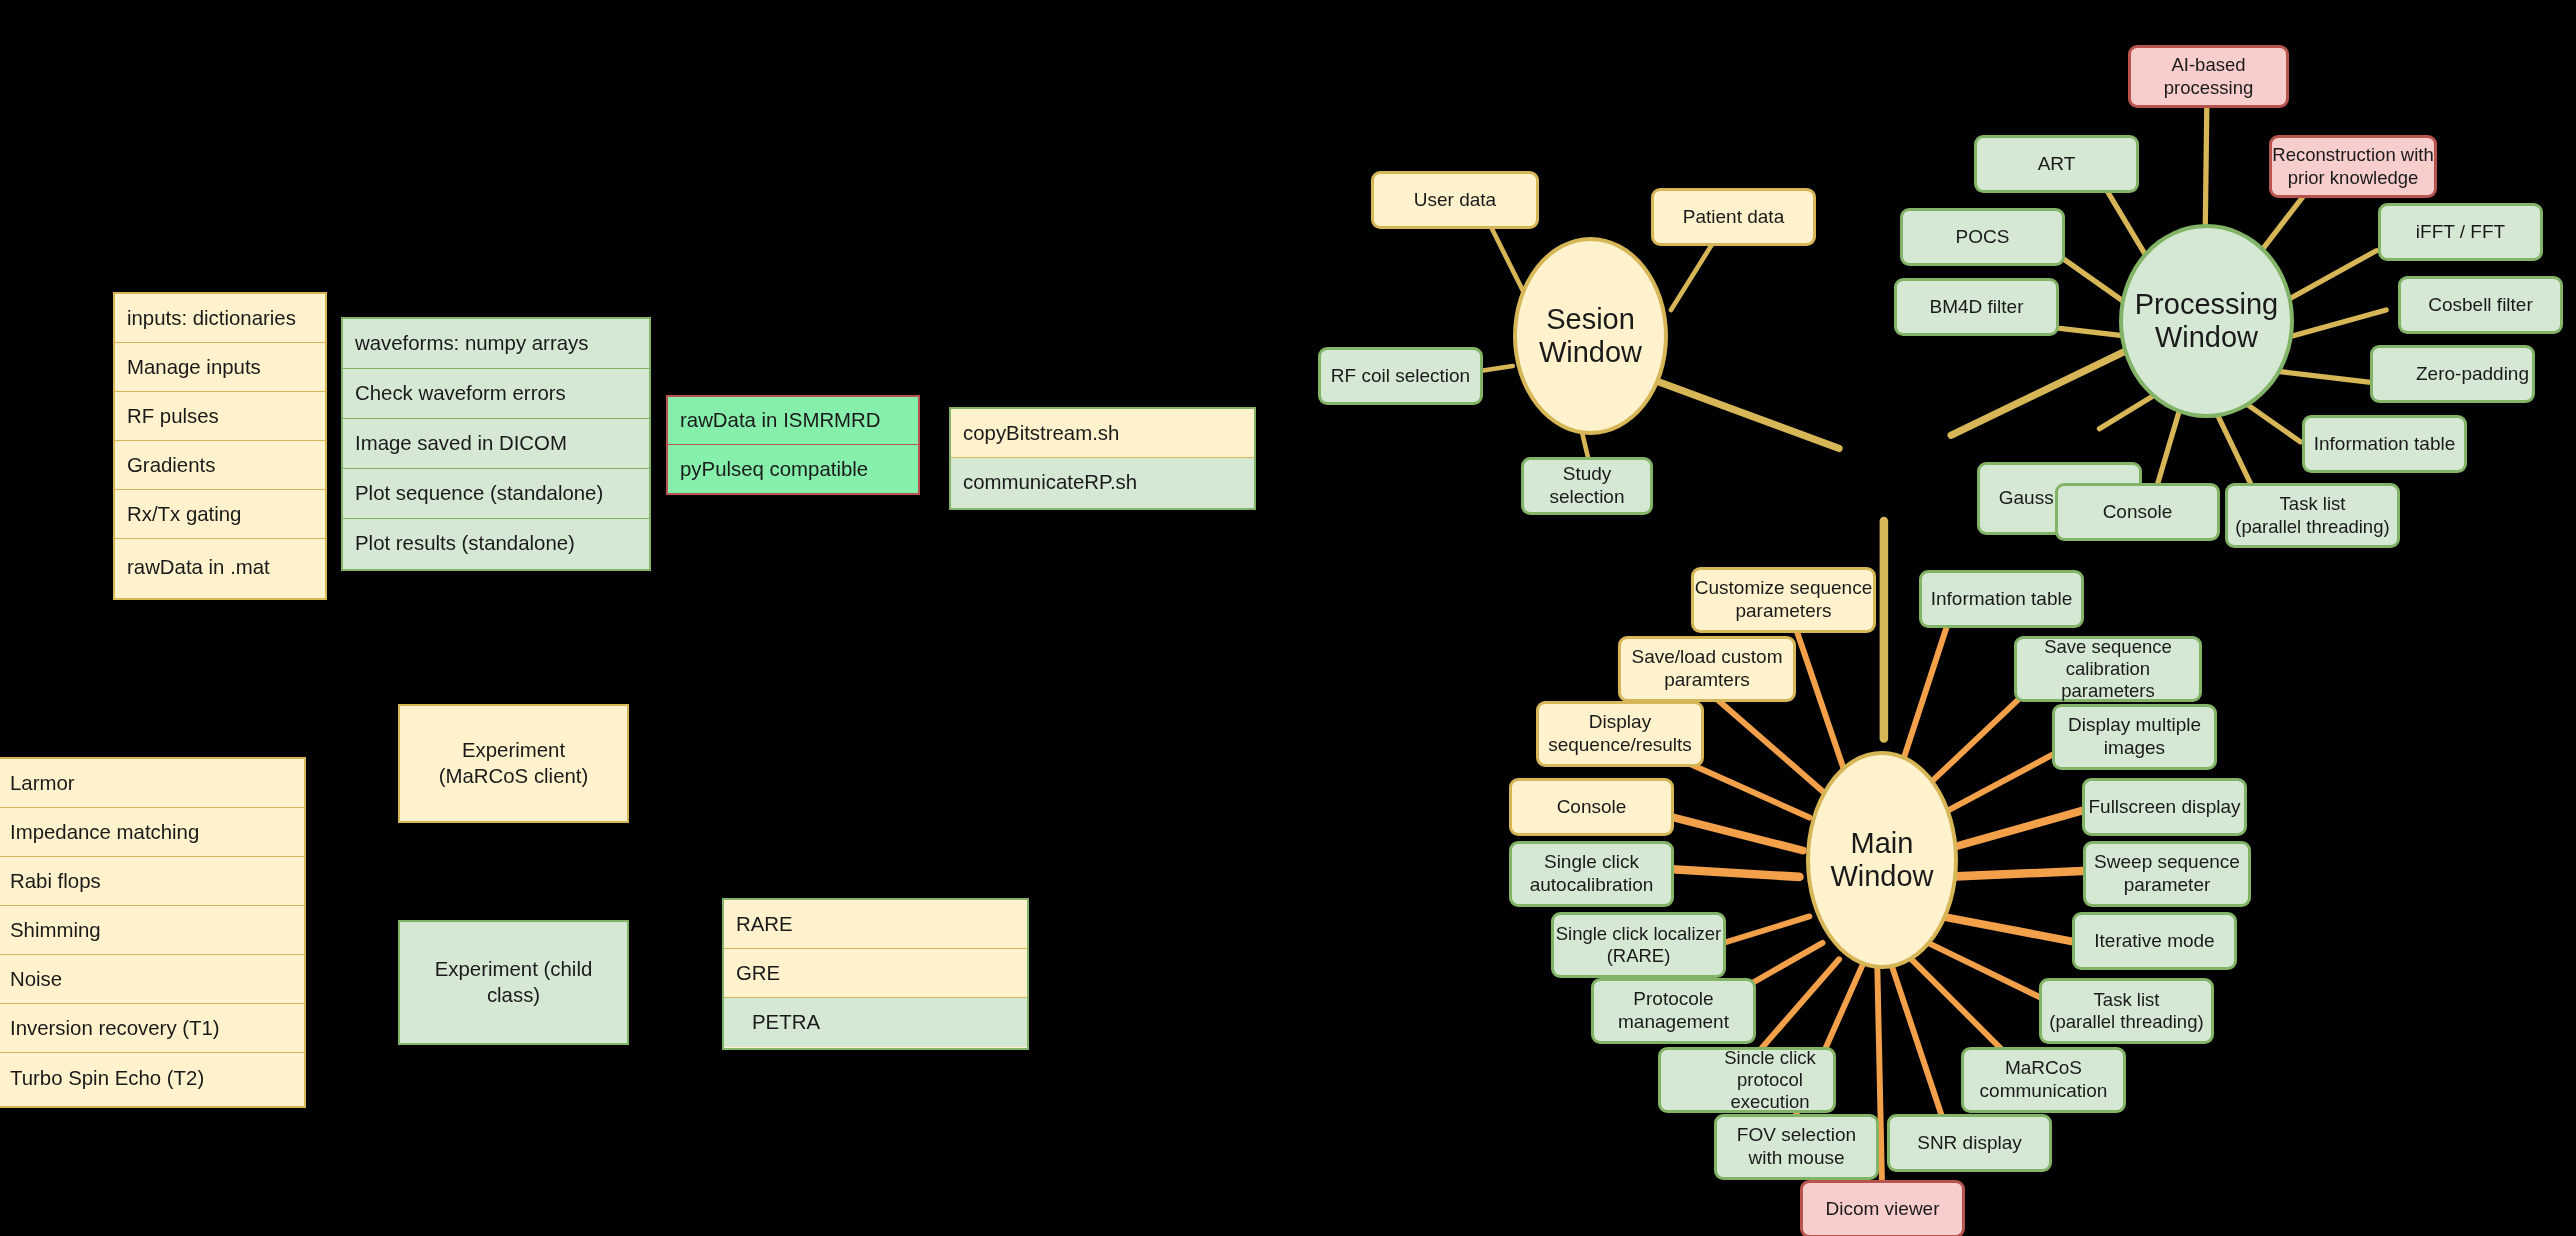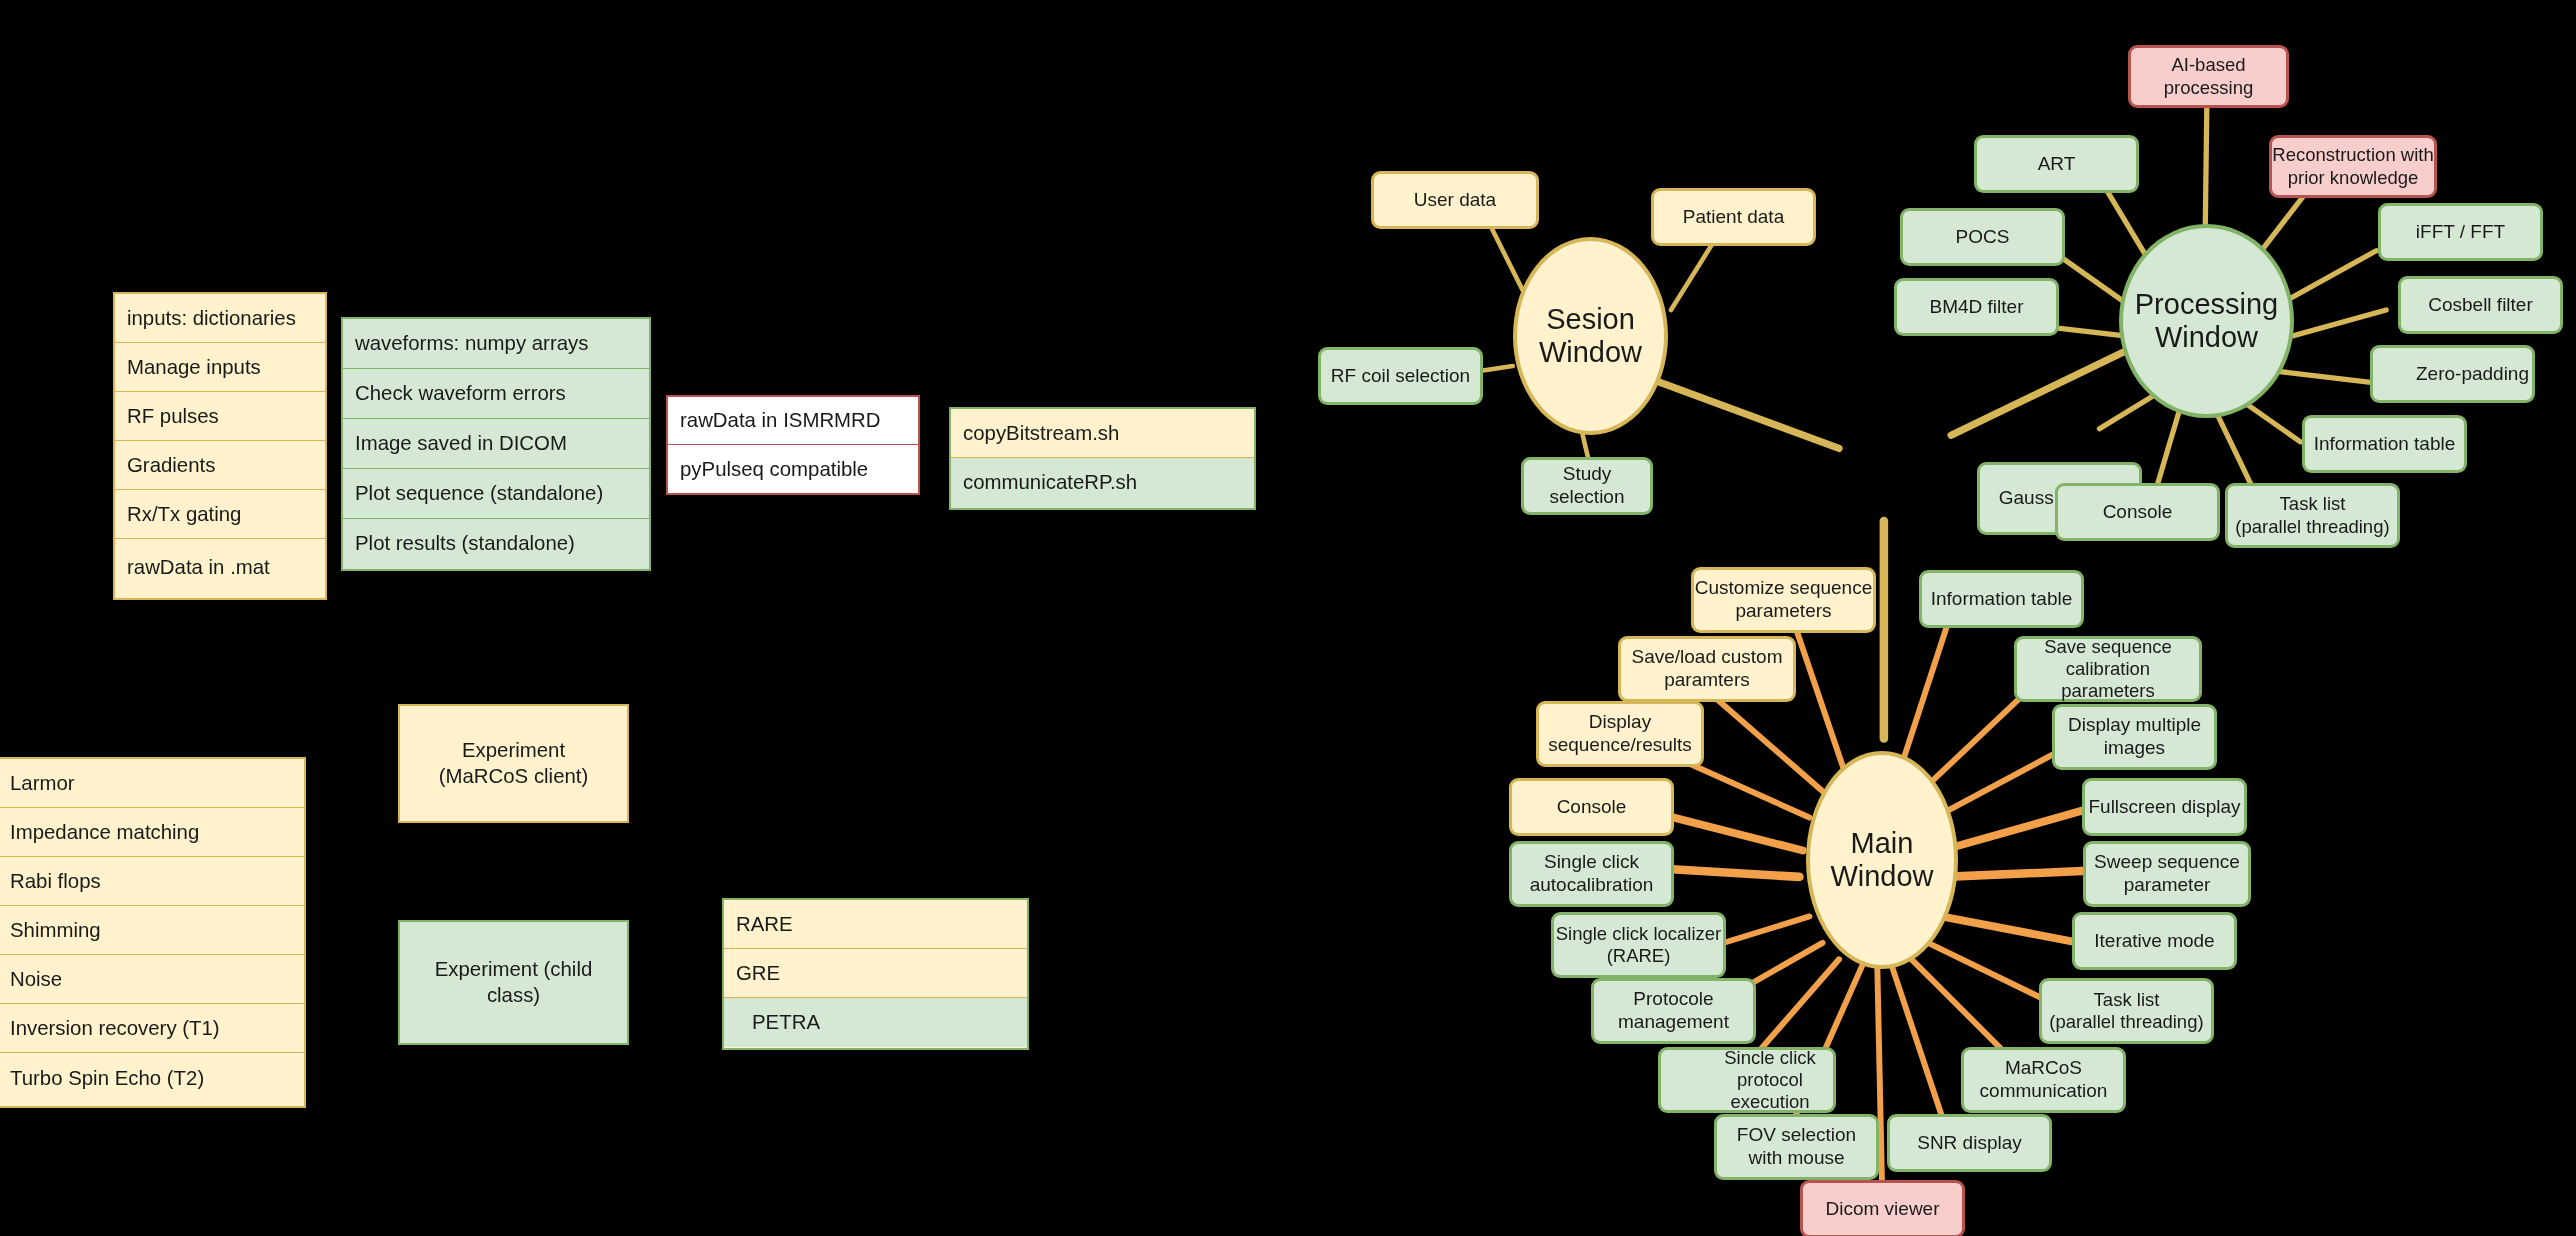--- a/index.html
+++ b/index.html
@@ -9,21 +9,21 @@
 
   
   .stack{position:absolute;box-sizing:border-box;border-width:2px;border-style:solid;}
   .stack .row{box-sizing:border-box;display:flex;align-items:center;
               padding-left:12px;font-size:20.4px;color:#1a1a1a;white-space:nowrap;}
   .stack.y{border-color:#d6b656;background:#fff2cc;}
   .stack.y .row{background:#fff2cc;border-bottom:1.3px solid #d6b656;}
   .stack.g{border-color:#82b366;background:#d5e8d4;}
   .stack.g .row{background:#d5e8d4;border-bottom:1.3px solid #82b366;}
   .stack.r{border-color:#b85450;background:#f8cecc;}
-  .stack.r .row{background:#ffffff;border-bottom:1.3px solid #b85450;}
+  .stack.r .row{background:#86efac;border-bottom:1.3px solid #b85450;}
   .stack .row:last-child{border-bottom:none;}
   .row.ry{background:#fff2cc !important;border-bottom-color:#d6b656 !important;}
   .row.rg{background:#d5e8d4 !important;border-bottom-color:#82b366 !important;}
 
   
   .plain{position:absolute;box-sizing:border-box;border-width:2px;border-style:solid;
          display:flex;align-items:center;justify-content:center;text-align:center;
          font-size:20.4px;color:#1a1a1a;line-height:1.25;padding:4px;}
   .plain.y{border-color:#d6b656;background:#fff2cc;}
   .plain.g{border-color:#82b366;background:#d5e8d4;}

